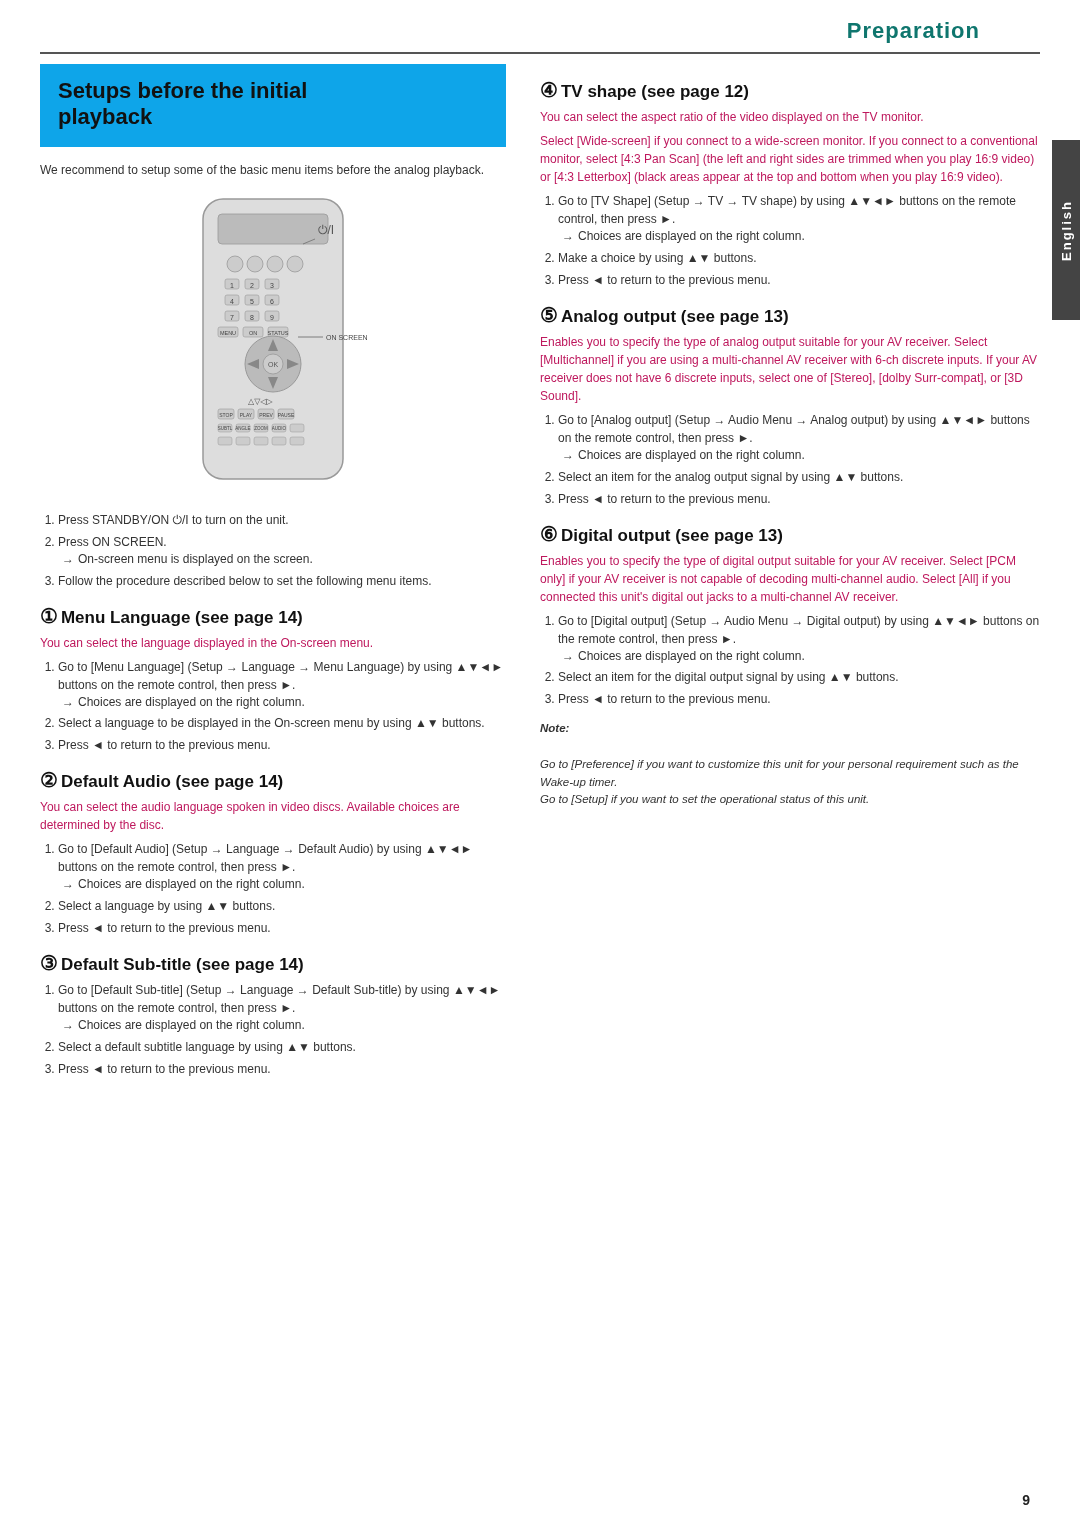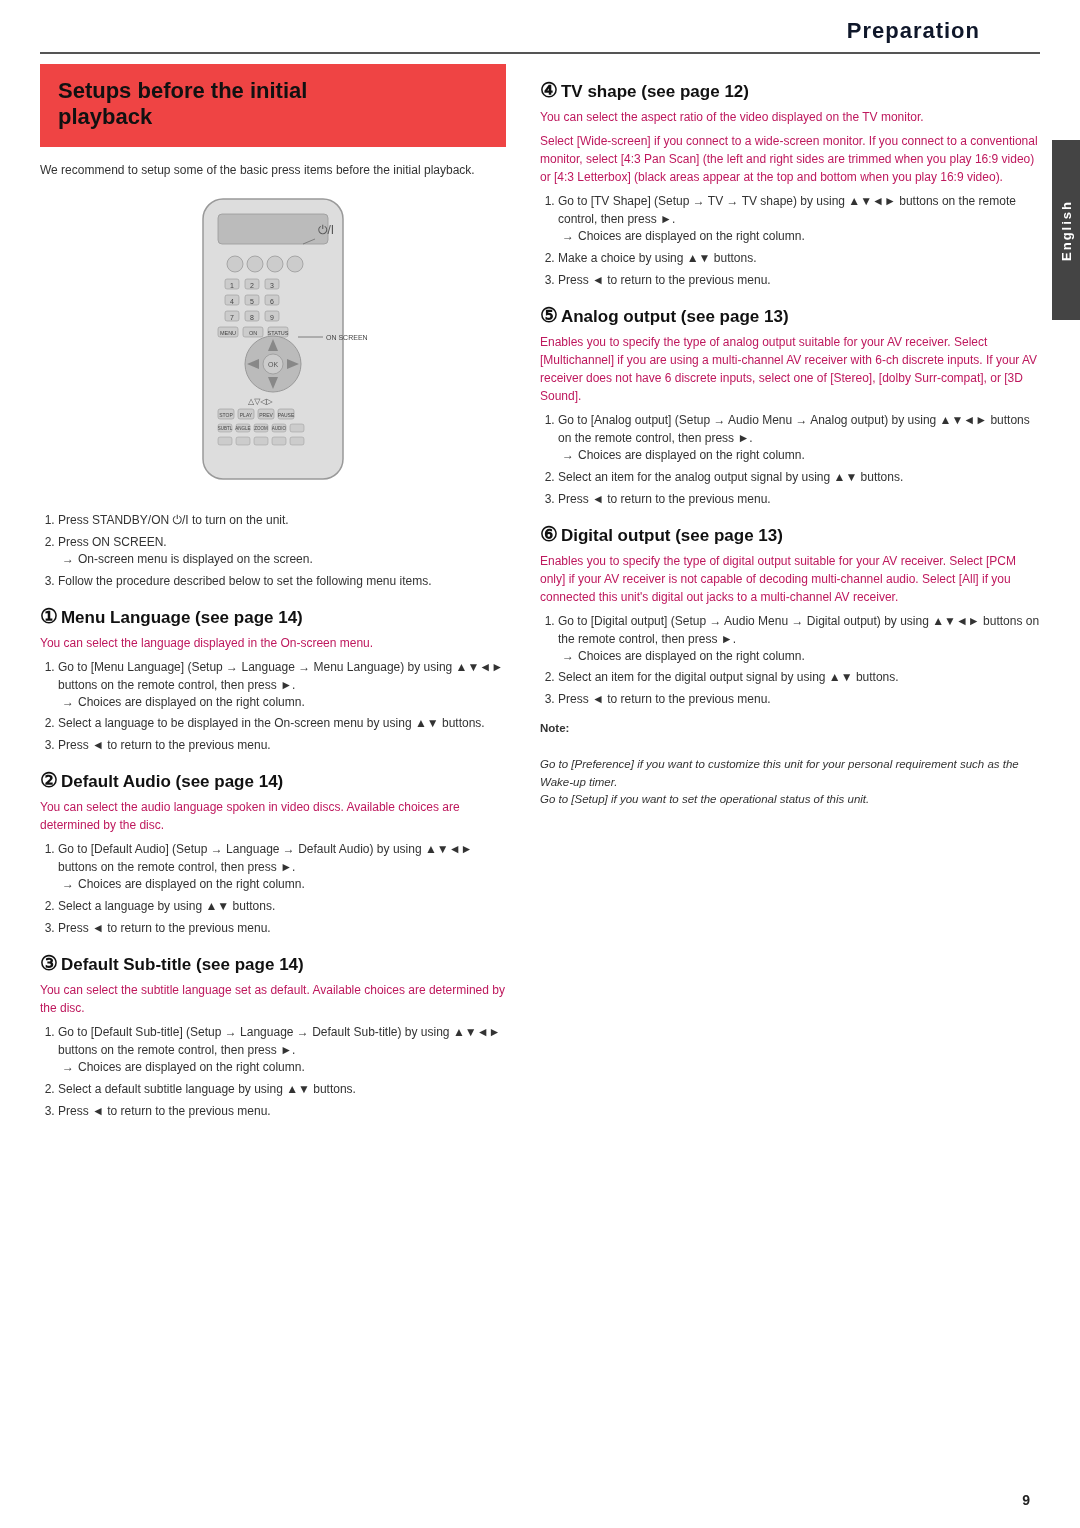--- a/index.html
+++ b/index.html
@@ -14,21 +14,21 @@
       overflow: hidden;
     }
 
     
     .page-header {
       text-align: right;
       padding: 18px 60px 8px 0;
       font-size: 22px;
       font-weight: bold;
       letter-spacing: 1px;
-      color: #0f172a;
+      color: #0f766e;
       border-bottom: 2px solid #555;
       margin: 0 40px;
     }
 
     
     .side-tab {
       position: absolute;
       right: 0;
       top: 140px;
       width: 28px;
@@ -64,21 +64,21 @@
     }
 
     
     .right-col {
       flex: 1;
       padding-left: 10px;
     }
 
     
     .setup-box {
-      background: #ef4444;
+      background: #0ea5e9;
       padding: 14px 18px 16px;
       margin-bottom: 14px;
     }
     .setup-box h2 {
       font-size: 22px;
       font-weight: bold;
       color: #111;
       line-height: 1.2;
     }
 
@@ -134,20 +134,21 @@
       margin-bottom: 6px;
     }
 
     
     .note-section {
       margin-top: 14px;
       font-size: 11.5px;
       color: #333;
     }
     .note-section .note-title {
+      font-style: italic;
       font-weight: bold;
       margin-bottom: 20px;
     }
     .note-section ul {
       list-style: none;
       padding: 0;
     }
     .note-section ul li {
       padding-left: 10px;
       margin-bottom: 4px;
@@ -195,21 +196,21 @@
 
   <div class="left-col">
 
     <div class="setup-box">
       <h2>
         <span>Setups before the initial</span><br>
         <span>playback</span>
       </h2>
     </div>
 
-    <p class="intro-text">We recommend to setup some of the basic press items before the initial playback.</p>
+    <p class="intro-text">We recommend to setup some of the basic menu items before the analog playback.</p>
 
     <div class="remote-container">
       <svg width="220" height="310" viewBox="0 0 220 310">
 
         <rect x="40" y="10" width="140" height="280" rx="20" ry="20" fill="#ddd" stroke="#999" stroke-width="1.5"></rect>
 
         <rect x="55" y="25" width="110" height="30" rx="4" fill="#bbb" stroke="#999" stroke-width="0.8"></rect>
 
         <circle cx="72" cy="75" r="8" fill="#ccc" stroke="#999" stroke-width="0.8"></circle>
         <circle cx="92" cy="75" r="8" fill="#ccc" stroke="#999" stroke-width="0.8"></circle>
@@ -319,21 +320,20 @@
         <div class="arrow-note">Choices are displayed on the right column.</div>
       </li>
       <li>Select a language by using ▲▼ buttons.</li>
       <li>Press ◄ to return to the previous menu.</li>
     </ol>
 
     <div class="section-header">
       <span class="num">③</span>
       <span>Default Sub-title (see page 14)</span>
     </div>
-    <p class="section-desc">You can select the subtitle language set as default. Available choices are determined by the disc.</p>
     <ol class="steps">
       <li>Go to [Default Sub-title] (Setup → Language → Default Sub-title) by using ▲▼◄► buttons on the remote control, then press ►.
         <div class="arrow-note">Choices are displayed on the right column.</div>
       </li>
       <li>Select a default subtitle language by using ▲▼ buttons.</li>
       <li>Press ◄ to return to the previous menu.</li>
     </ol>
 
   </div>
 

